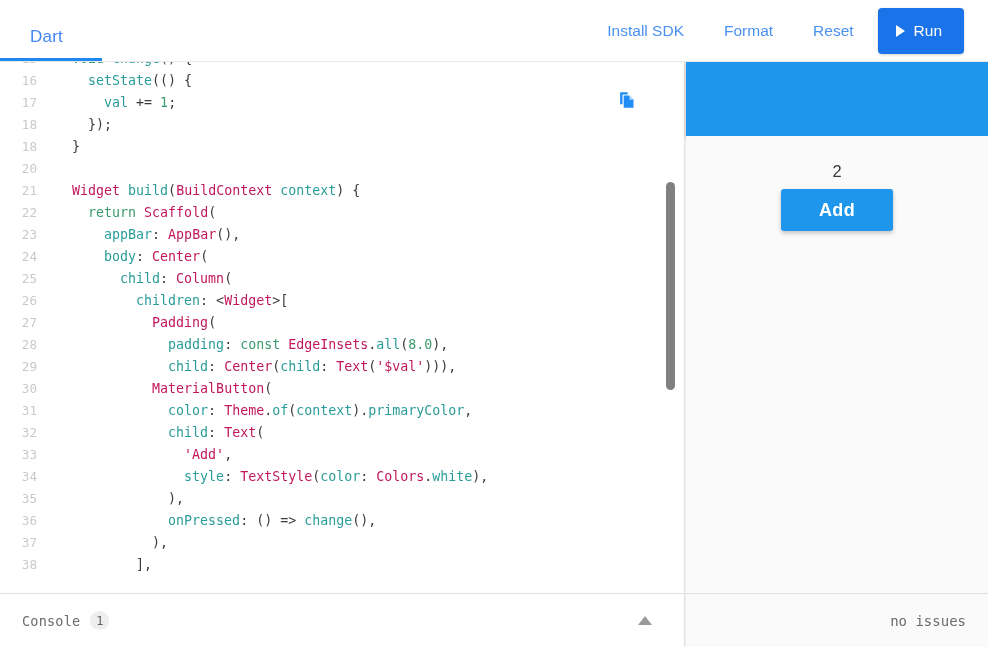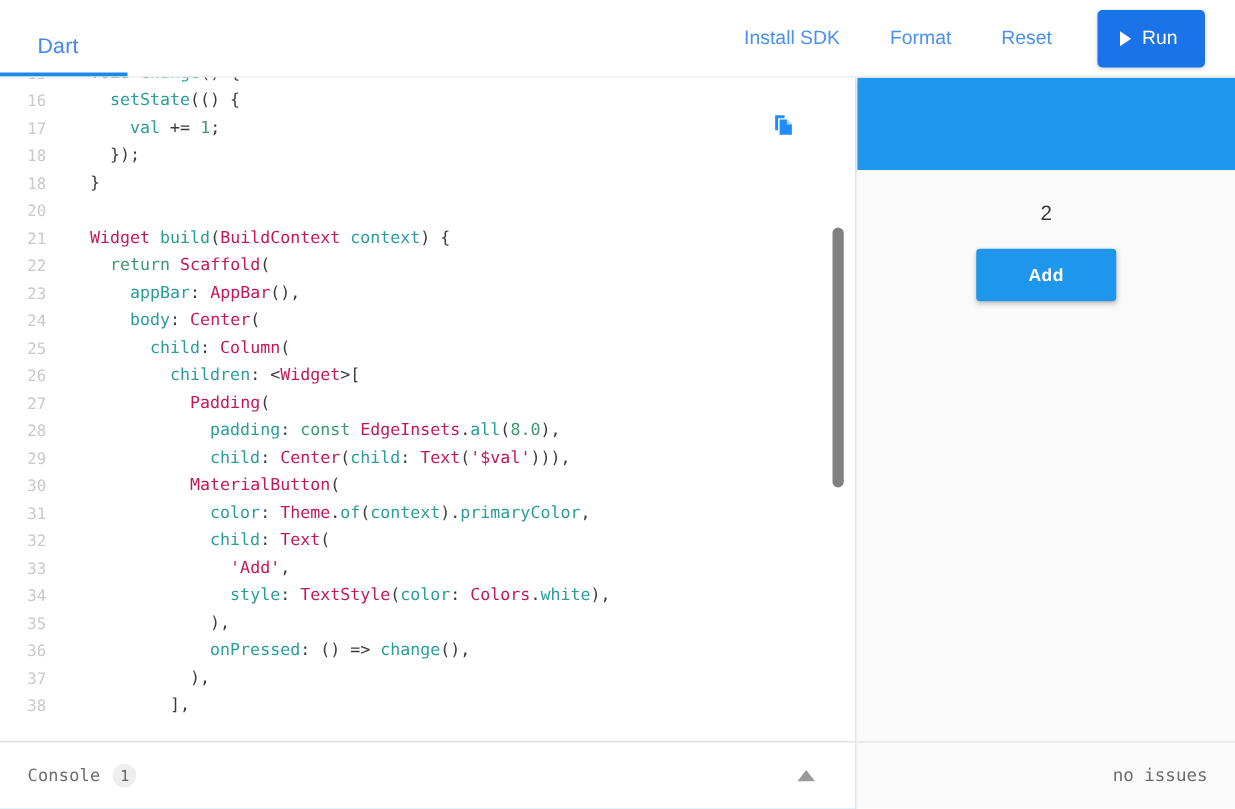--- a/index.html
+++ b/index.html
@@ -53,21 +53,20 @@
     padding-right: 24px;
   }
   .tb-link {
     font-size: 15.5px;
     color: #4a90f0;
     padding: 8px 16px;
     cursor: pointer;
     white-space: nowrap;
   }
   .run-btn {
-    margin-left: 12px;
     background: #1a73e8;
     color: #ffffff;
     border: none;
     border-radius: 4px;
     height: 46px;
     padding: 0 22px 0 18px;
     display: flex;
     align-items: center;
     gap: 9px;
     font-size: 15.5px;
@@ -89,21 +88,21 @@
     min-height: 0;
   }
 
   
   .left-pane {
     width: 685px;
     flex: 0 0 685px;
     display: flex;
     flex-direction: column;
     min-height: 0;
-    background: #7dd3fc;
+    background: #8b5cf6;
     border-right: 1px solid #e3e3e3;
   }
   .editor-wrap {
     position: relative;
     flex: 1 1 auto;
     min-height: 0;
     overflow: hidden;
     background: #ffffff;
   }
   .code-area {
@@ -230,28 +229,27 @@
     align-items: center;
     padding-top: 18px;
   }
   .counter-value {
     font-family: "Liberation Sans", sans-serif;
     font-size: 16.5px;
     color: #3a3a3a;
     padding: 8px;
   }
   .add-btn {
-    margin-top: 10px;
     background: #1e96ec;
     color: #ffffff;
     border: none;
     border-radius: 3px;
     min-width: 112px;
     height: 42px;
-    font-size: 14px;
+    font-size: 18px;
     font-family: "Liberation Sans", sans-serif;
     font-weight: bold;
     letter-spacing: .4px;
     cursor: pointer;
     box-shadow: 0 2px 4px rgba(0,0,0,.24);
   }
   .issues-bar {
     flex: 0 0 54px;
     height: 54px;
     background: #fafafa;

